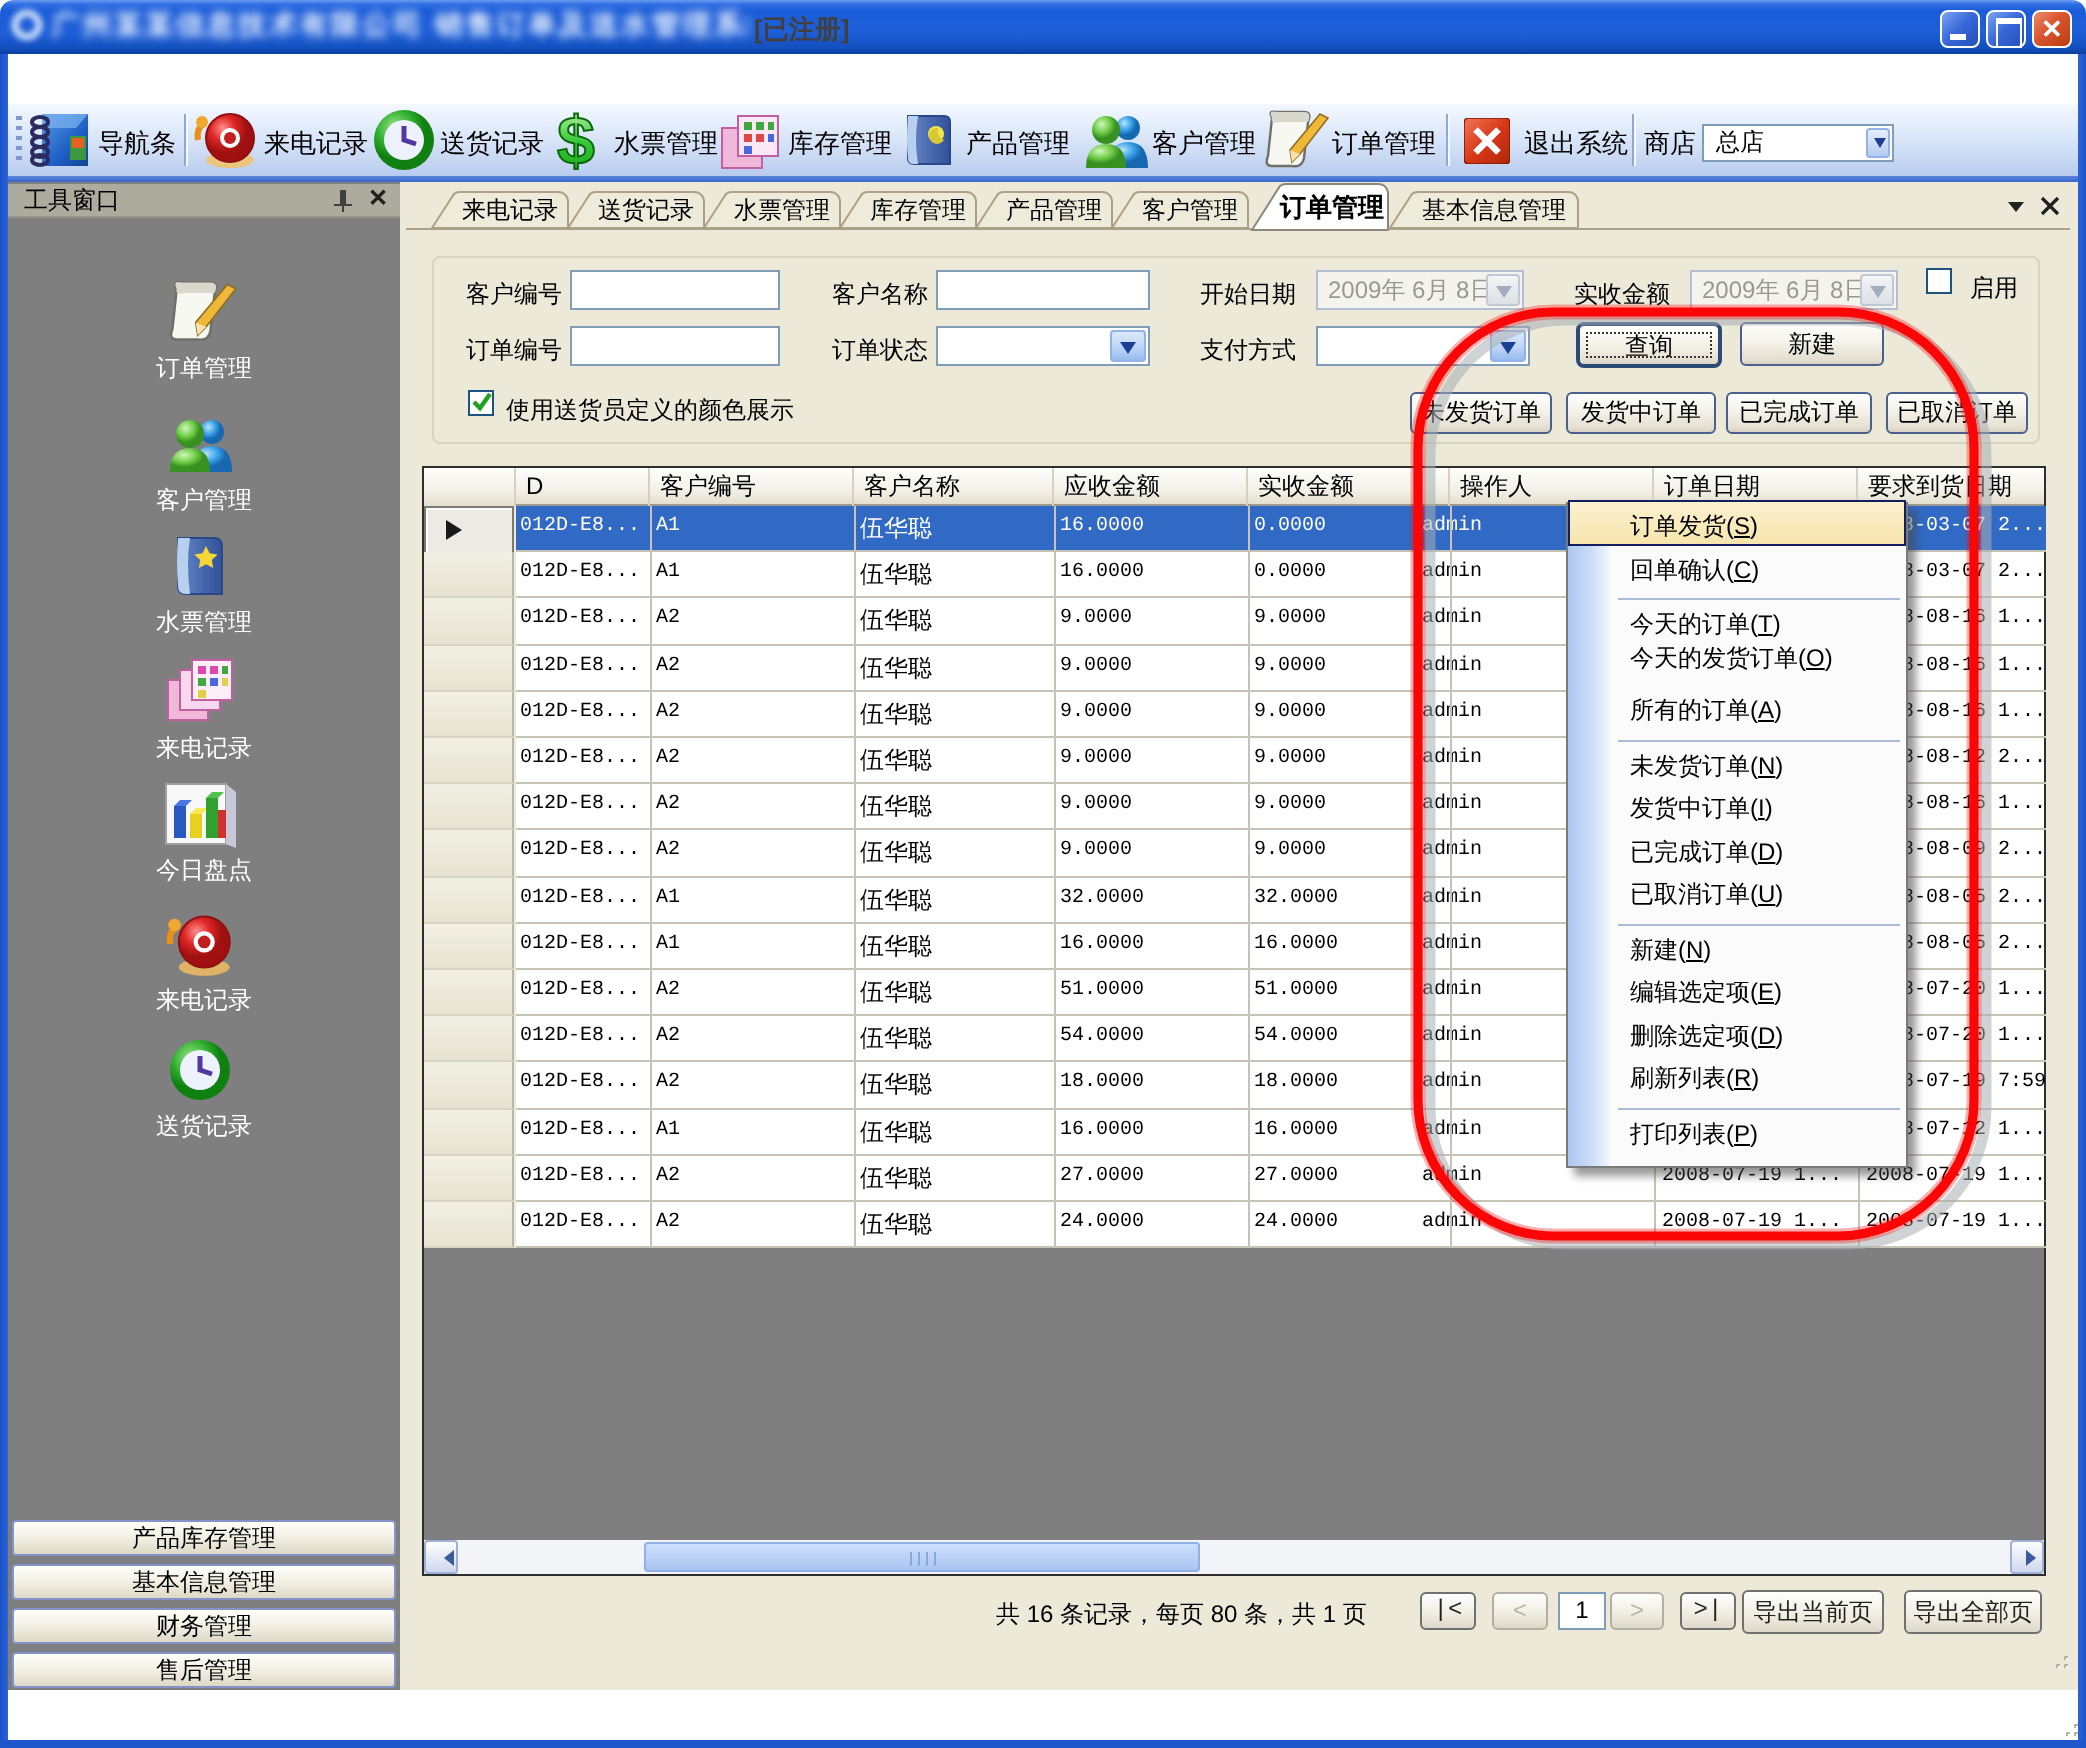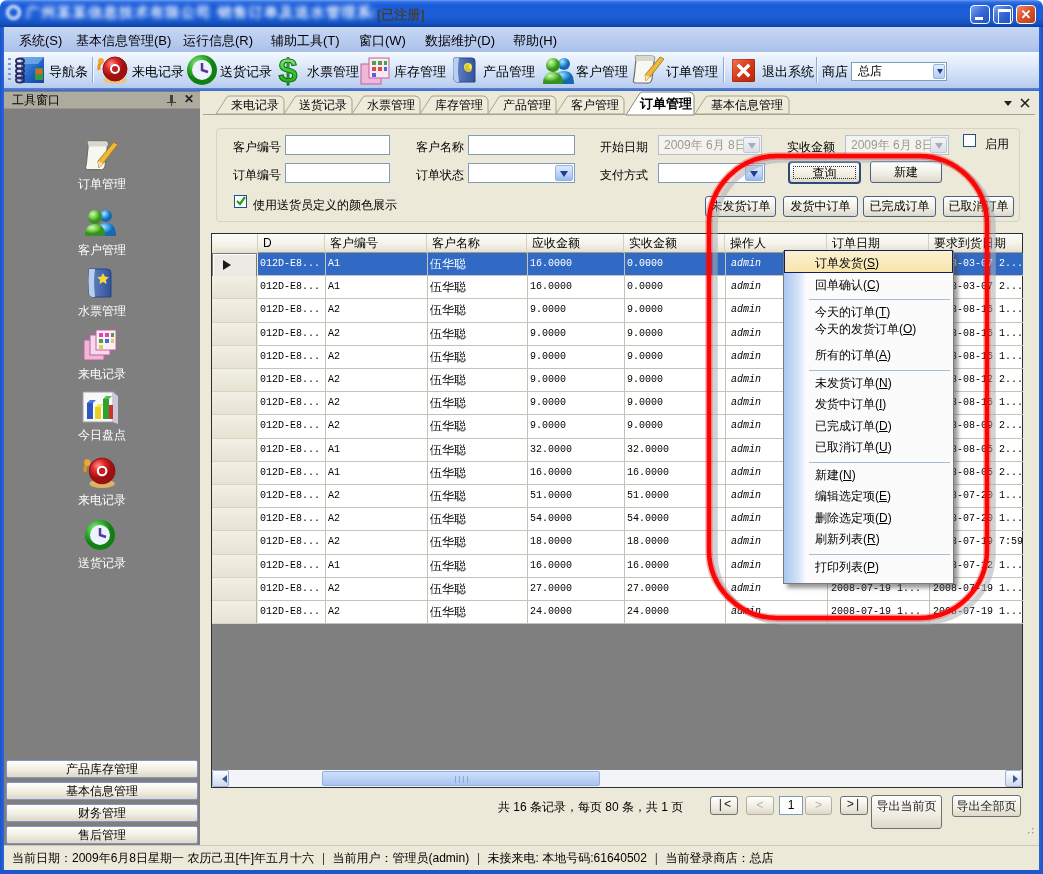--- a/index.html
+++ b/index.html
@@ -58,21 +58,21 @@
 .gh{position:absolute;top:0;height:18px;font-size:12px;color:#000;line-height:18px;padding-left:5px;border-right:1px solid #d5d0c3;overflow:hidden;}
 #gsel{left:212px;top:253px;width:46px;height:371px;background:#eceadb;}
 .gselc{position:absolute;left:212px;width:45px;height:23px;border-bottom:1px solid #d8d5c6;border-right:1px solid #bab6a8;background:linear-gradient(180deg,#f2f0e4,#e6e3d2);}
 .gr{position:absolute;left:258px;width:765px;height:23px;font-family:"Liberation Mono",monospace;font-size:10px;color:#000;border-bottom:1px solid #c6c3b5;}
 .gr div{position:absolute;top:0;height:22px;line-height:22px;overflow:hidden;white-space:nowrap;}
 .ca{left:2px;width:64px;}
 .cb{left:70px;width:99px;}
 .cc{left:172px;width:97px;font-family:"Liberation Sans",sans-serif;font-size:12px;}
 .cd{left:272px;width:94px;}
 .ce{left:369px;width:98px;}
-.cf{left:473px;width:97px;font-style:italic;}
+.cf{left:453px;width:97px;}
 .cg{left:573px;width:99px;}
 .chh{left:675px;width:90px;}
 .sel{background:#316ac5;}
 .sel div{color:#fff;}
 .vline{top:253px;width:1px;height:371px;background:#c6c3b5;}
 #gempty{left:212px;top:624px;width:810px;height:146px;background:#7f7f7f;}
 
 #cmenu{left:783px;top:251px;width:171px;height:333px;background:#fbfbfb;border:1px solid #7a7a7a;box-shadow:4px 4px 4px rgba(70,70,70,0.55);}
 #cstrip{left:784px;top:252px;width:21px;height:331px;background:linear-gradient(90deg,#aac7f0 0%,#cfdff7 60%,#f2f7fd 100%);}
 .mi{position:absolute;left:806px;width:147px;height:21px;font-size:12px;color:#000;line-height:21px;padding-left:9px;}
@@ -88,29 +88,20 @@
 <div class="ab" id="title"></div>
 <div class="ab" id="appico"></div>
 <div class="ab" id="blurtitle">广州某某信息技术有限公司 销售订单及送水管理系统标准版</div>
 <div class="ab" id="regtxt">[已注册]</div>
 <div class="ab tbtn" id="btnmin"></div>
 <div class="ab tbtn" id="btnmax"></div>
 <div class="ab tbtn" id="btnclose"></div>
 <div class="ab frameL"></div>
     <div class="ab frameR"></div>
     <div class="ab frameB"></div>
-<div class="ab" id="menubar">
-<span style="left:15px">系统(S)</span>
-      <span style="left:72px">基本信息管理(B)</span>
-<span style="left:179px">运行信息(R)</span>
-      <span style="left:267px">辅助工具(T)</span>
-<span style="left:355px">窗口(W)</span>
-      <span style="left:421px">数据维护(D)</span>
-<span style="left:509px">帮助(H)</span>
-</div>
 <div class="ab" id="toolbar"></div>
 <div class="ab grip"></div>
 
 <svg class="ab" style="left:14px;top:54px" width="34" height="32" viewBox="0 0 34 32">
  <rect x="7" y="3" width="23" height="26" rx="2" fill="#1e62c8"></rect>
  <path d="M7 3 L30 3 L30 29 L7 29 Z" fill="url(#bk1)"></path>
  <polygon points="7,3 30,3 24,10 7,10" fill="#7db4f0" opacity="0.7"></polygon>
  <rect x="21" y="14" width="8" height="12" fill="#3a9840"></rect>
       <rect x="22" y="15" width="6" height="5" fill="#e86020"></rect>
  <g stroke="#2c2c60" stroke-width="2" fill="none">
@@ -651,21 +642,21 @@
 <div class="ab" style="left:322px;top:771px;width:278px;height:15px;background:linear-gradient(180deg,#cde0fd,#a9c4f0);border:1px solid #90b0e8;border-radius:2px">
       <div style="position:absolute;left:132px;top:4px;width:14px;height:7px;background:repeating-linear-gradient(90deg,#8aa8dc 0,#8aa8dc 1px,transparent 1px,transparent 4px)"></div>
     </div>
 
 <span class="ab" style="left:498px;top:799px;font-size:12px">共 16 条记录，每页 80 条，共 1 页</span>
 <div class="ab pgbtn" style="left:710px;width:28px;font-family:'Liberation Mono',monospace">|&lt;</div>
 <div class="ab pgbtn" style="left:746px;width:28px;color:#b8b4a8;border-color:#b3afa2">&lt;</div>
 <div class="ab" style="left:779px;top:796px;width:24px;height:19px;background:#fff;border:1px solid #7f9db9;font-size:12px;text-align:center;line-height:17px">1</div>
 <div class="ab pgbtn" style="left:805px;width:27px;color:#b8b4a8;border-color:#b3afa2">&gt;</div>
 <div class="ab pgbtn" style="left:840px;width:28px;font-family:'Liberation Mono',monospace">&gt;|</div>
-<div class="ab pgbtn" style="left:871px;top:795px;width:71px;height:34px;line-height:20px">导出当前页</div>
+<div class="ab pgbtn" style="left:871px;top:795px;width:71px;height:22px;line-height:20px">导出当前页</div>
 <div class="ab pgbtn" style="left:952px;top:795px;width:69px;height:22px;line-height:20px">导出全部页</div>
 
 <div class="ab" id="cmenu"></div>
 <div class="ab" id="cstrip"></div>
 <div class="ab" id="mhl"></div>
 <div class="ab mi" style="top:253px">订单发货(<u>S</u>)</div>
 <div class="ab mi" style="top:274.5px">回单确认(<u>C</u>)</div>
 <div class="ab msep" style="top:299px"></div>
 <div class="ab mi" style="top:302px">今天的订单(<u>T</u>)</div>
 <div class="ab mi" style="top:319px">今天的发货订单(<u>O</u>)</div>
@@ -706,14 +697,13 @@
         <rect x="8" y="8" width="2" height="2"></rect>
         <rect x="8" y="4" width="2" height="2"></rect>
         <rect x="4" y="8" width="2" height="2"></rect>
       </g>
       <g fill="#fff">
         <rect x="9" y="9" width="1" height="1"></rect>
         <rect x="9" y="5" width="1" height="1"></rect>
         <rect x="5" y="9" width="1" height="1"></rect>
       </g>
     </svg>
-<div class="ab" id="status">当前日期：2009年6月8日星期一  农历己丑[牛]年五月十六  ｜ 当前用户：管理员(admin)  ｜ 未接来电:  本地号码:61640502  ｜ 当前登录商店：总店</div>
 </div>
 
 </body></html>

